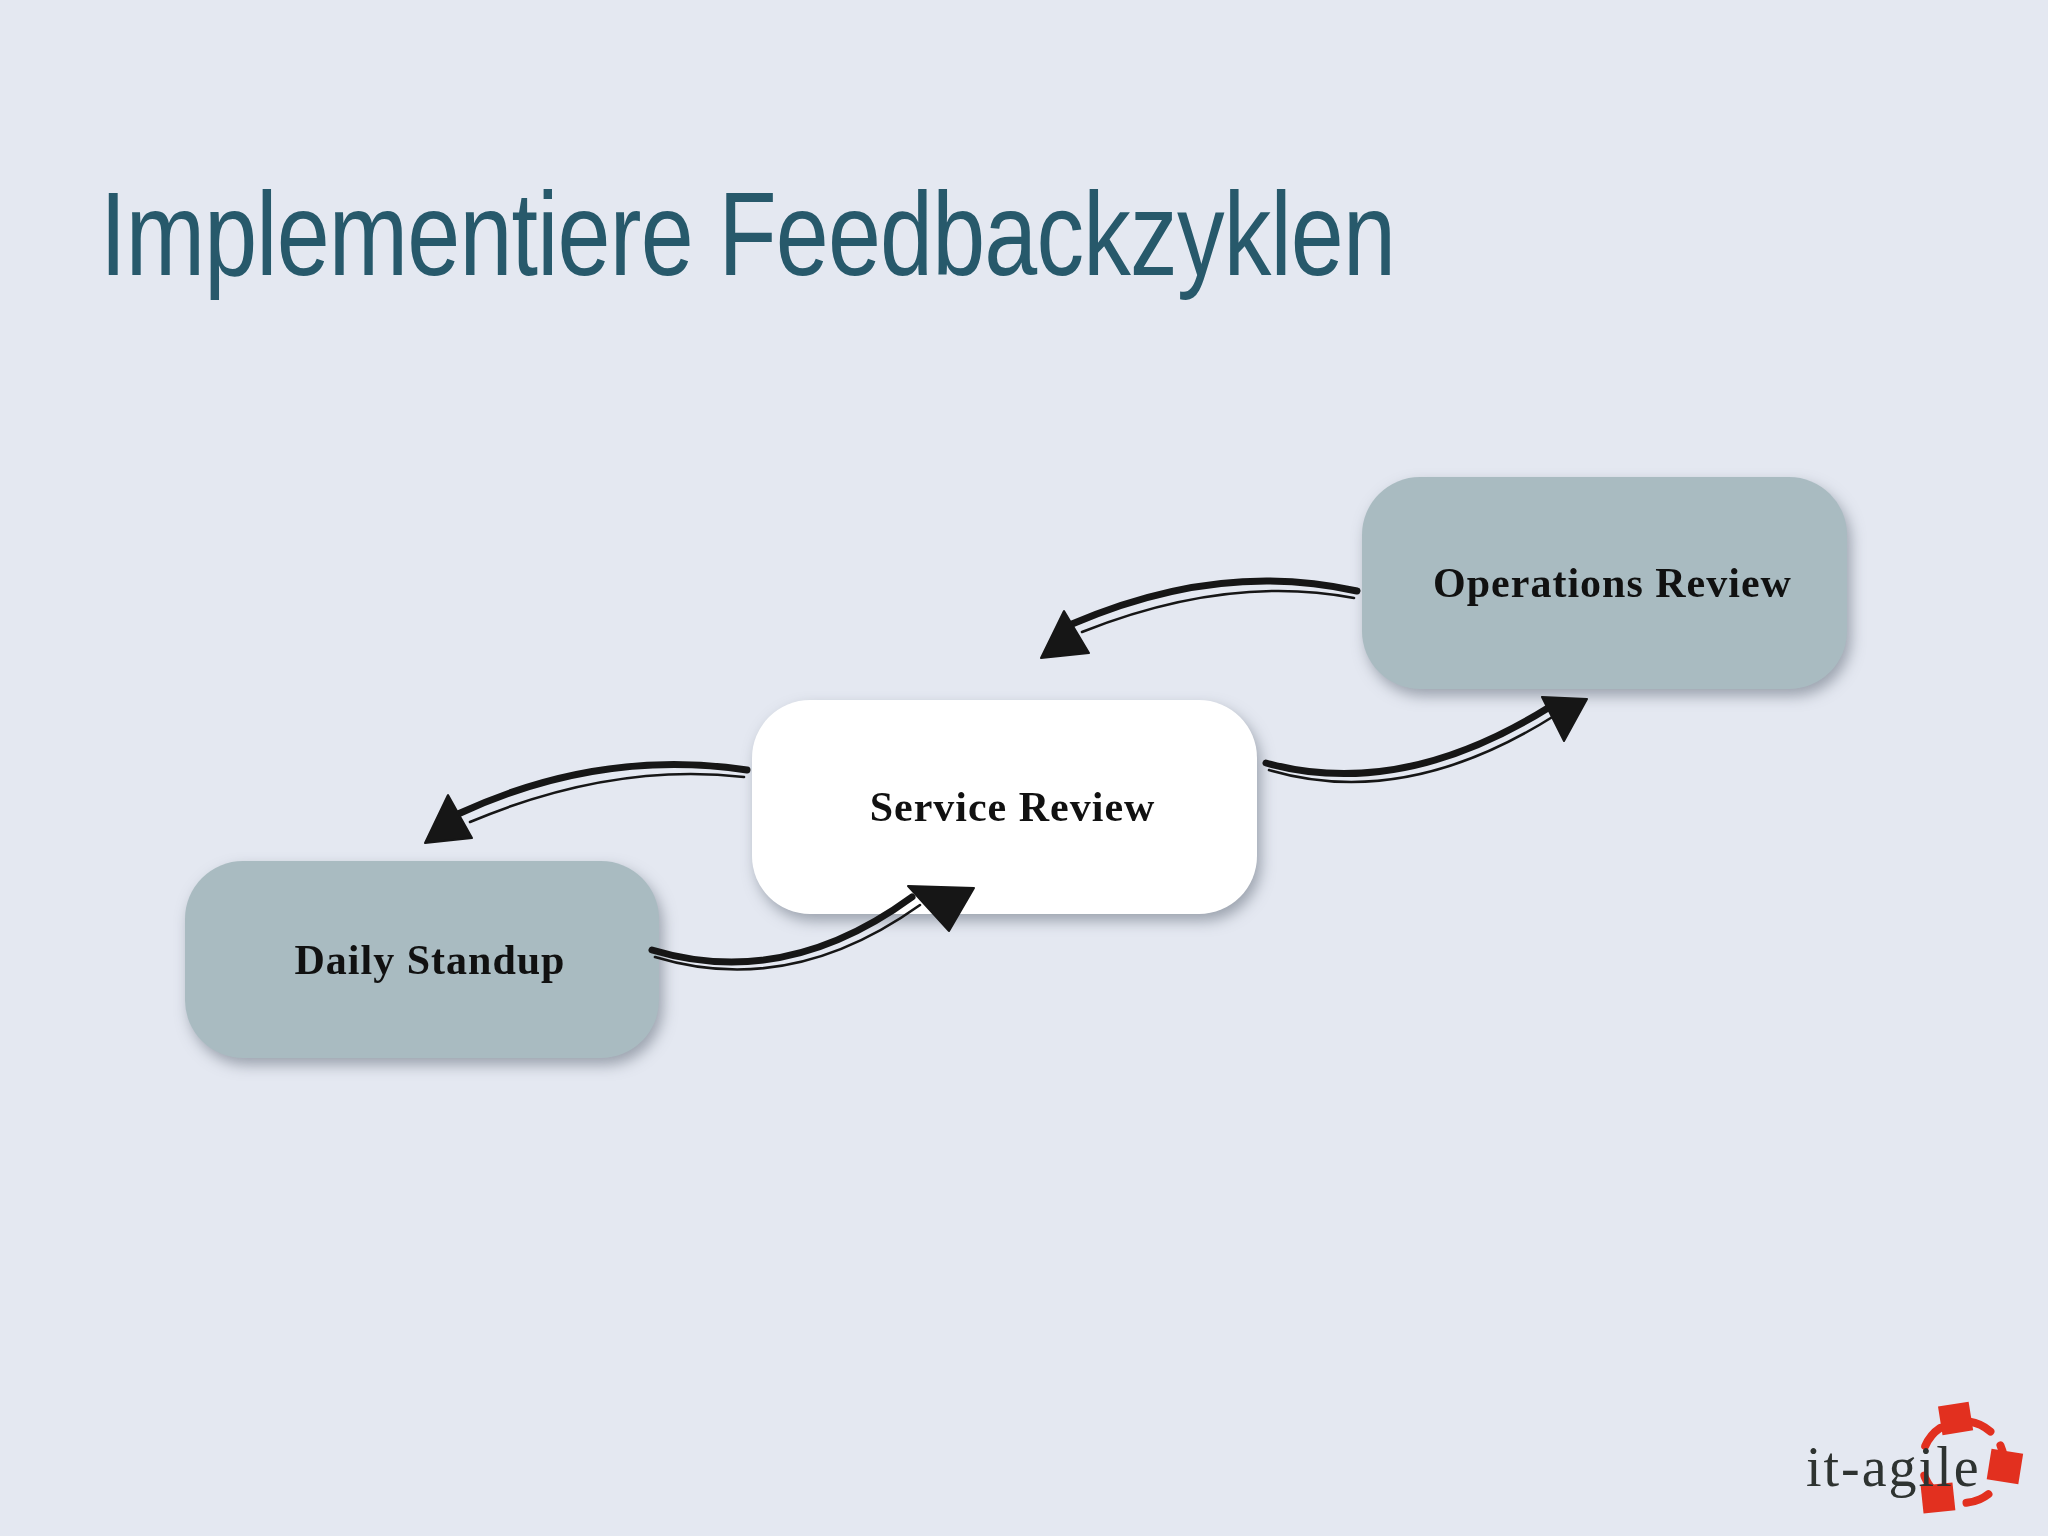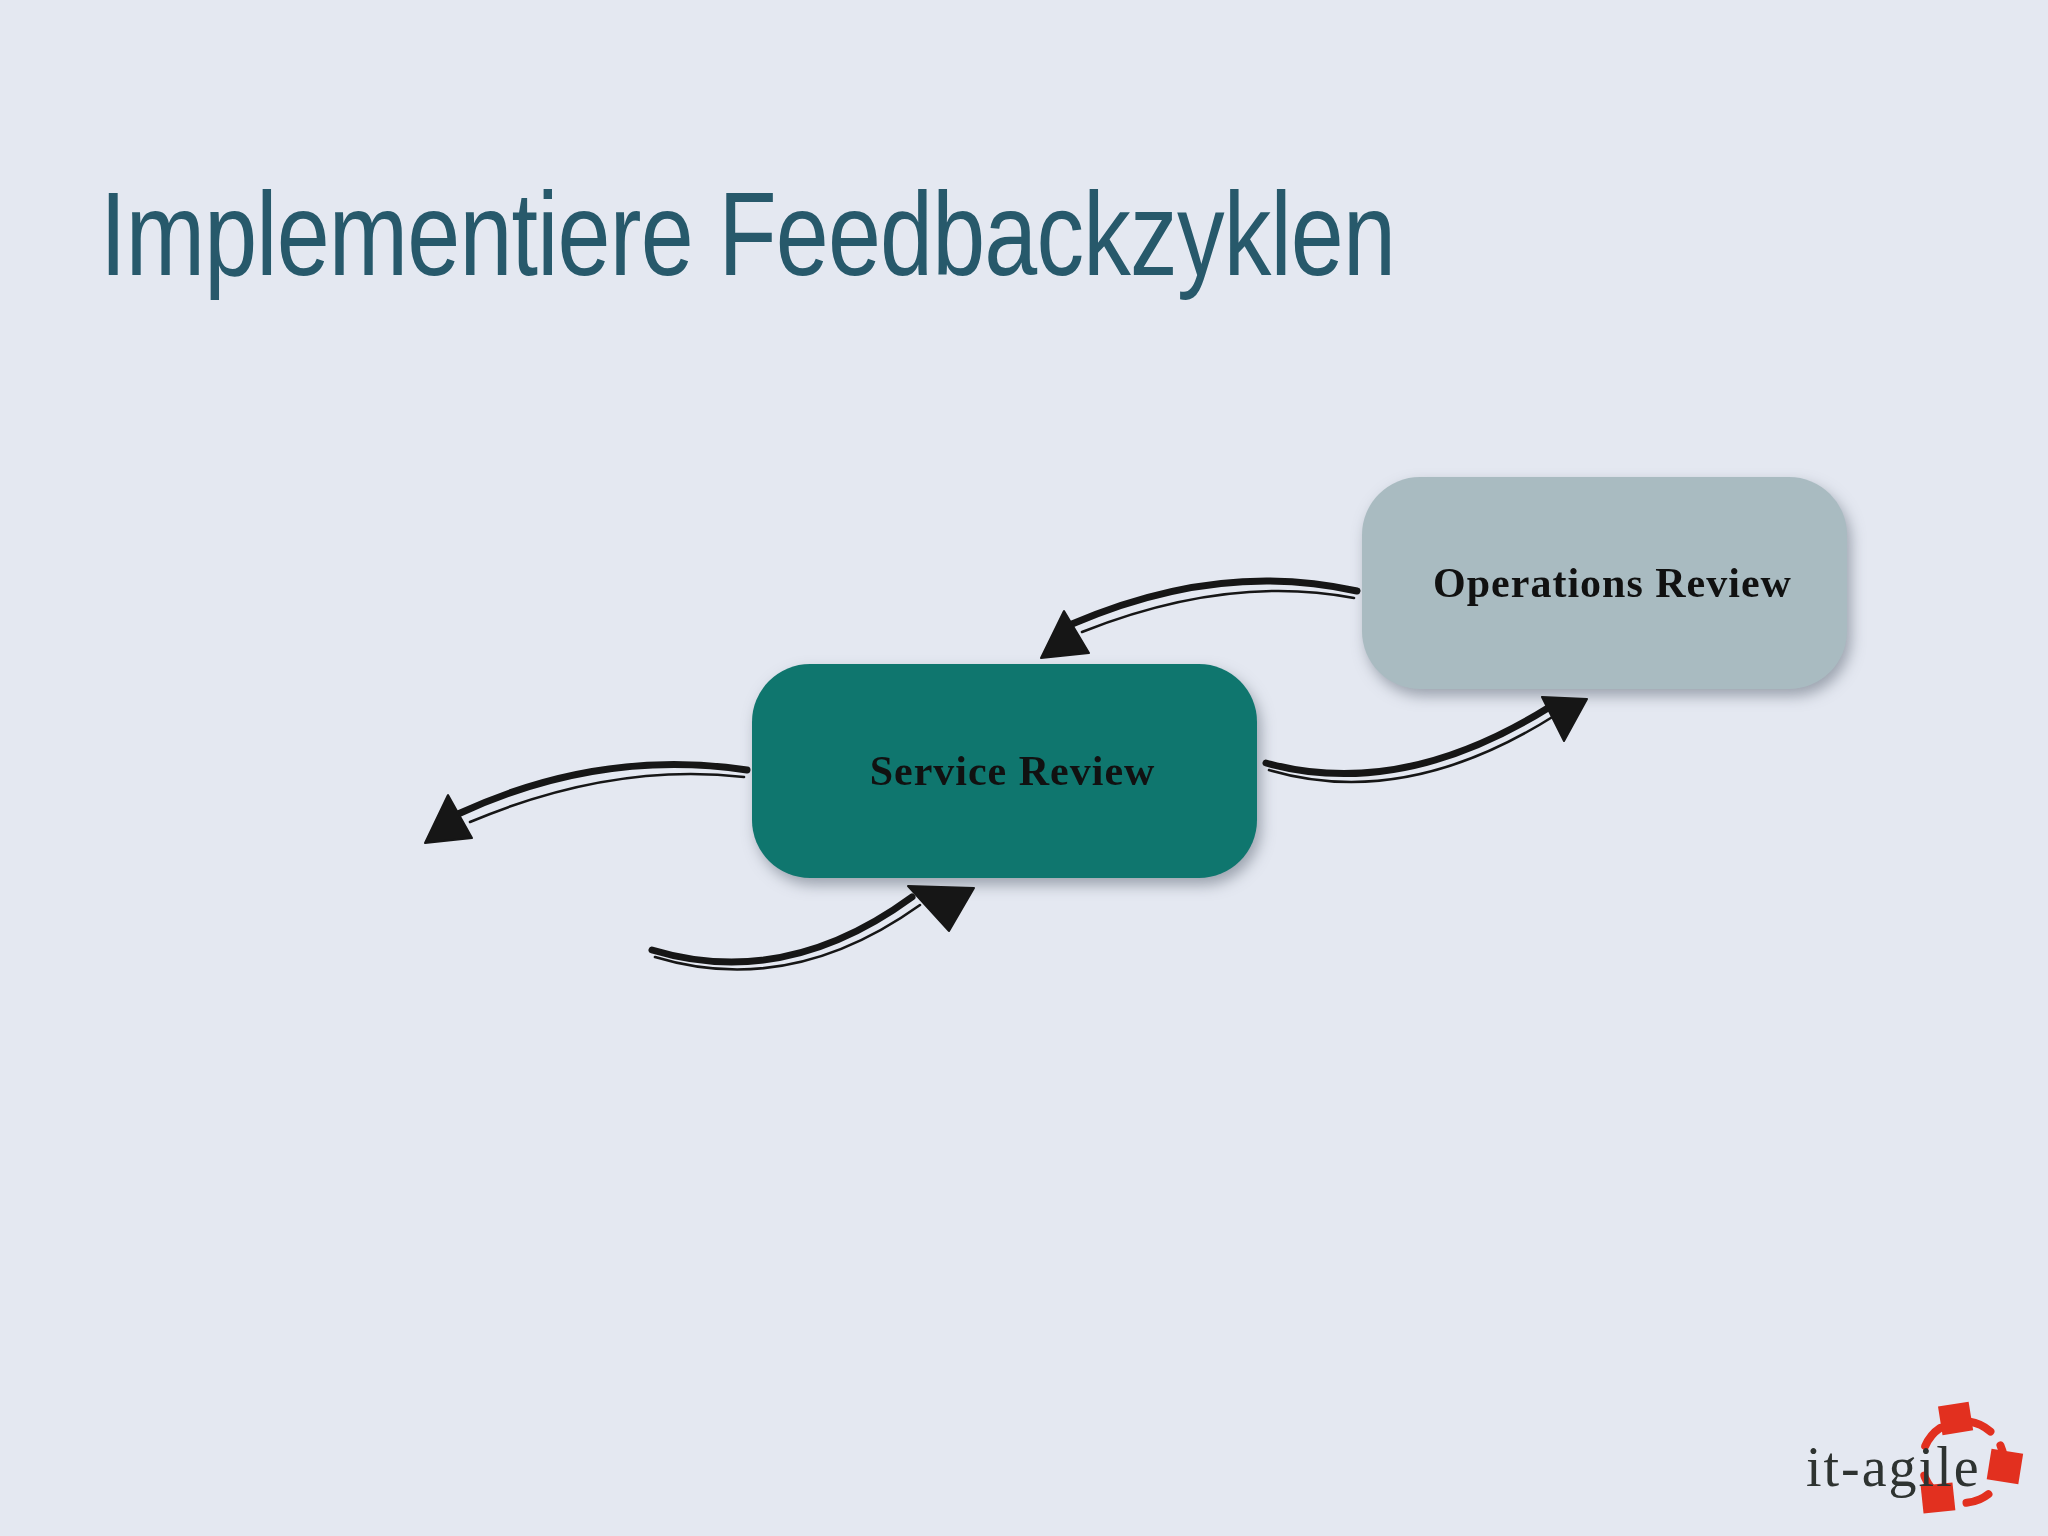--- a/index.html
+++ b/index.html
@@ -55,22 +55,25 @@
     letter-spacing:2px;
   }
 </style>
 </head>
 <body>
 
 <div class="slide">
 
   <div class="title" style="color: rgb(39, 89, 107);">Implementiere Feedbackzyklen</div>
 
+  <div class="node" id="node-daily" style="background: rgb(169, 187, 193);">
+    <span class="node-label">Daily Standup</span>
+  </div>
 
-  <div class="node" id="node-service" style="background: #0f766e;">
+  <div class="node" id="node-service" style="background: #ffffff; margin-top: 36px;">
     <span class="node-label">Service Review</span>
   </div>
 
   <div class="node" id="node-ops" style="background: rgb(169, 187, 193);">
     <span class="node-label">Operations Review</span>
   </div>
 
   <svg class="edges-svg" viewBox="0 0 2048 1536">
 
     <g>

